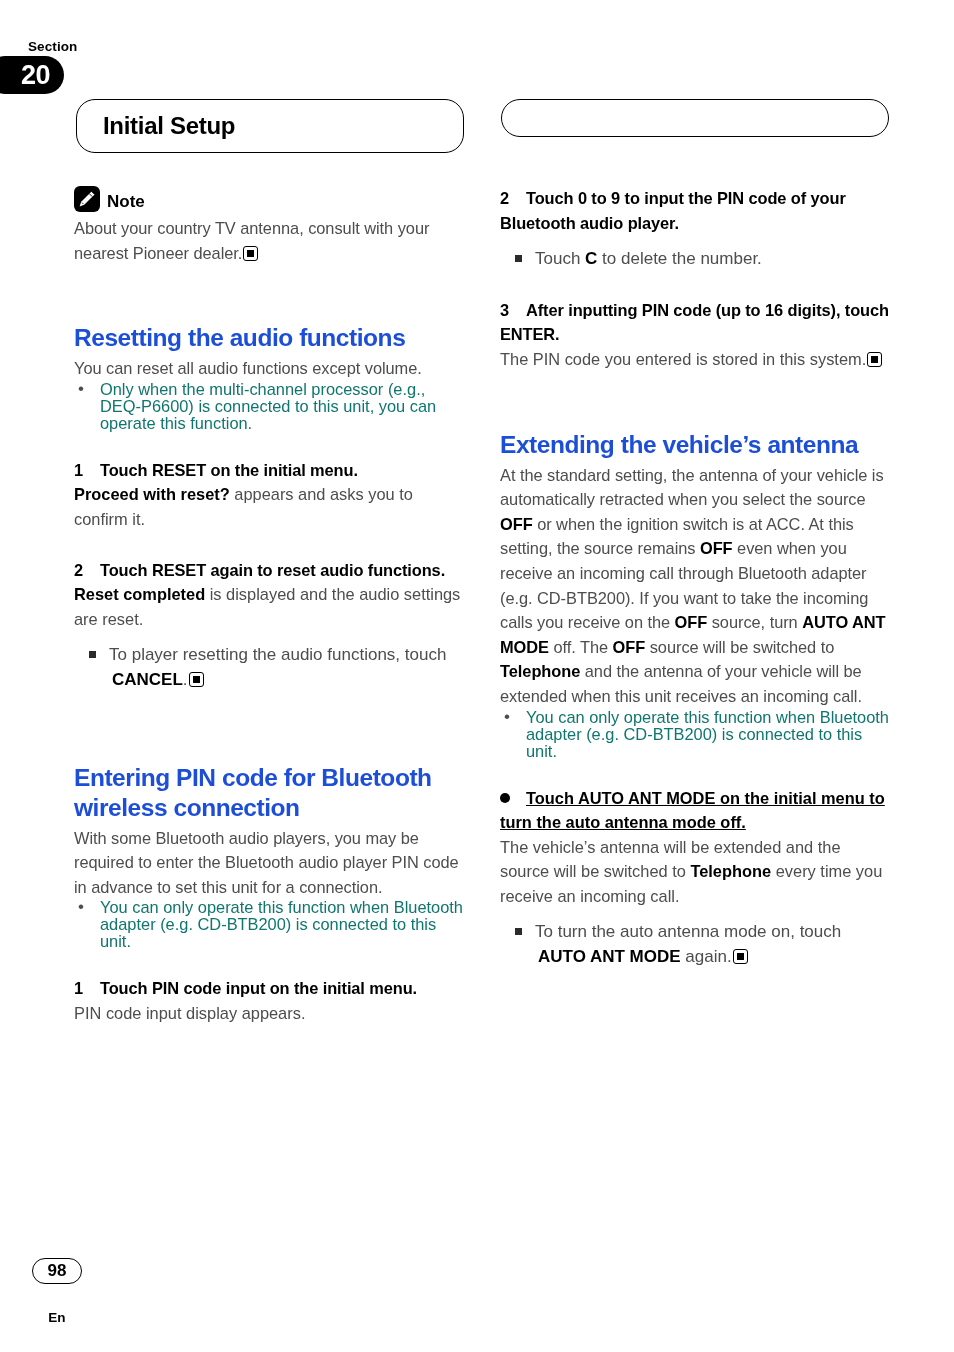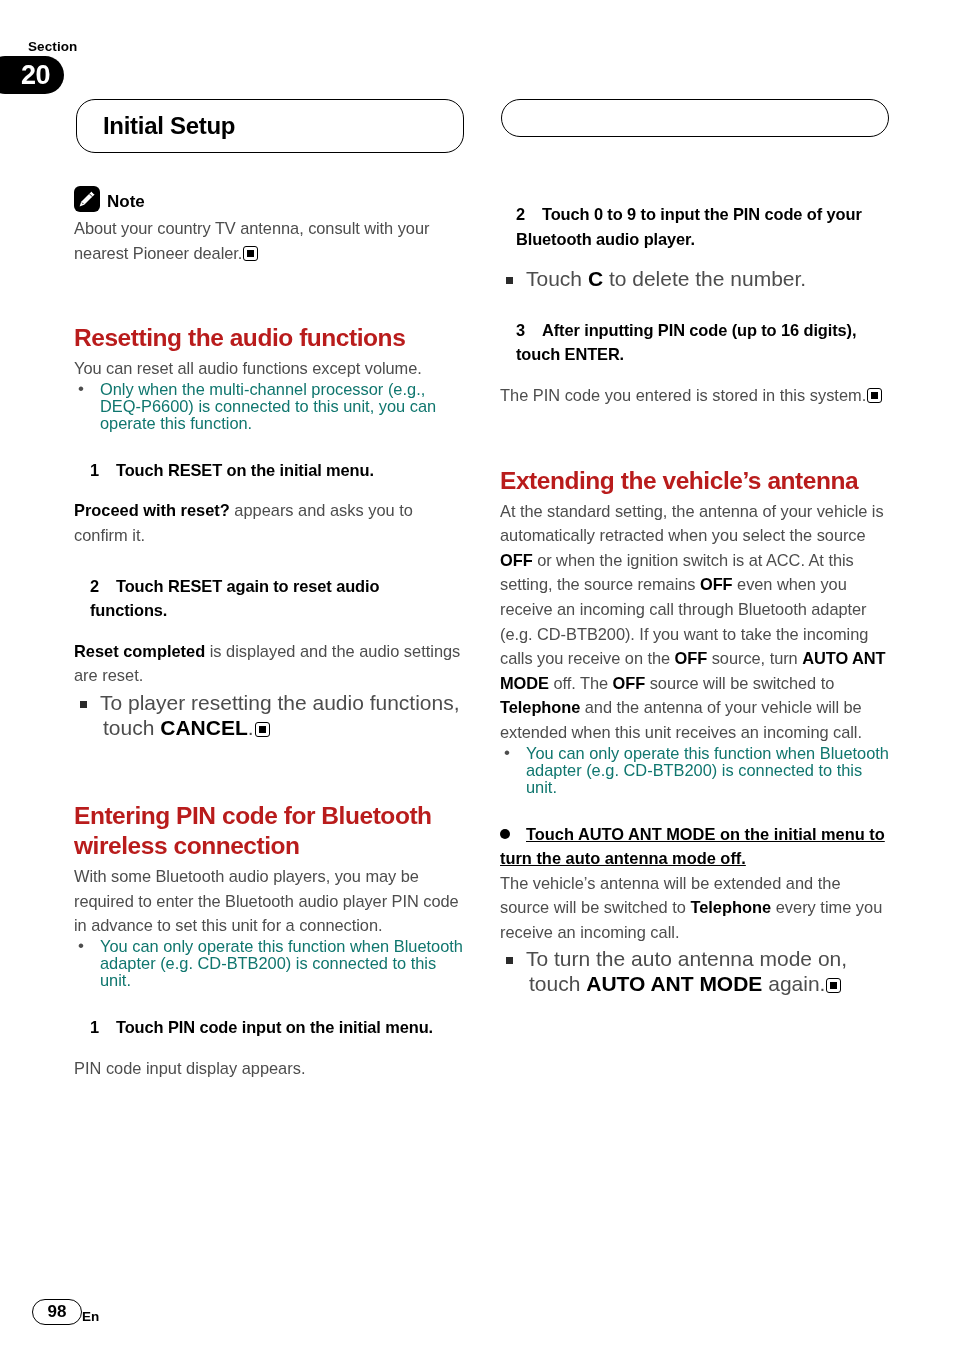--- a/index.html
+++ b/index.html
@@ -106,21 +106,21 @@
     letter-spacing: -0.05px;
   }
   b, .b {
     color: #000000;
     font-weight: bold;
   }
   h2.section-head {
     font-size: 24.5px;
     line-height: 30px;
     font-weight: bold;
-    color: #b91c1c;
+    color: #1d4ed8;
     margin: 0 0 3px 0;
     letter-spacing: -0.45px;
   }
 
   .note-head {
     display: flex;
     align-items: flex-end;
     gap: 7px;
     margin-bottom: 4px;
   }
@@ -143,21 +143,21 @@
   
   .step {
     margin-top: 26px;
   }
   .step.first { margin-top: 0; }
   .step-head {
     font-size: 16.4px;
     line-height: 24.6px;
     font-weight: bold;
     color: #000;
-    margin: 16px;
+    margin: 0;
     letter-spacing: -0.1px;
   }
   .step-num {
     display: inline-block;
     min-width: 26px;
   }
   .step-body {
     font-size: 16.4px;
     line-height: 24.6px;
     color: #4d4d4d;
@@ -183,25 +183,25 @@
     left: 4px;
     top: -1px;
     font-size: 17px;
     color: #4d4d4d;
   }
 
   
   .remark {
     position: relative;
     padding-left: 26px;
-    font-size: 21px;
+    font-size: 17px;
     line-height: 24.6px;
     color: #4d4d4d;
     text-indent: -26px;
-    margin: 3px;
+    margin: 12px;
   }
   .remark .sq {
     display: inline-block;
     width: 7px;
     height: 7px;
     background: #2b2b2b;
     vertical-align: 2px;
     margin-right: 13px;
     margin-left: 3px;
   }
@@ -246,20 +246,22 @@
   }
   .gap-xl { height: 58px; }
 
   
   .footer {
     position: absolute;
     left: 32px;
     bottom: 28px;
     display: flex;
     align-items: center;
+    gap: 18px;
+    flex-direction: column;
   }
   .page-pill {
     width: 50px;
     height: 26px;
     border: 1.6px solid #000;
     border-radius: 13px;
     box-sizing: border-box;
     display: flex;
     align-items: center;
     justify-content: center;

